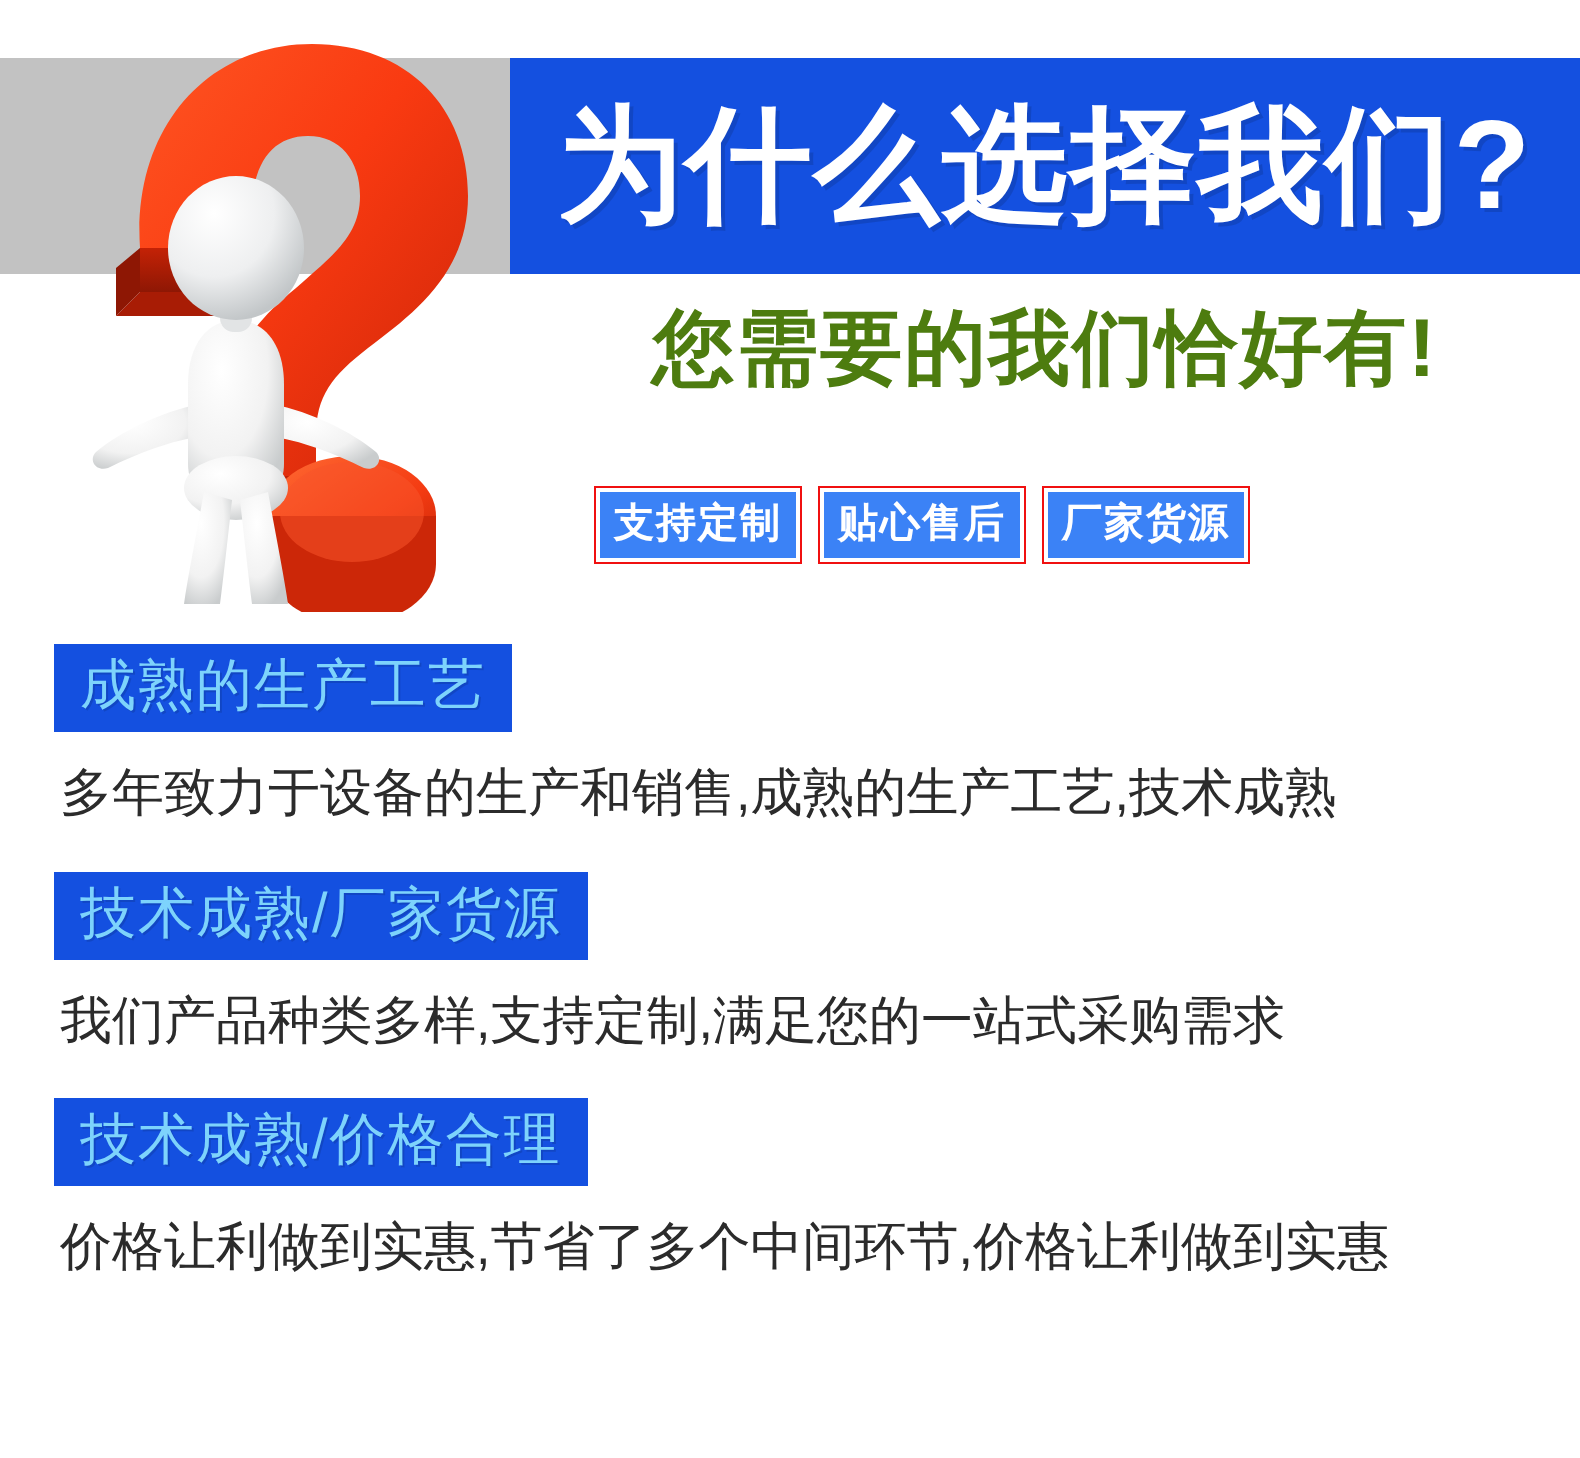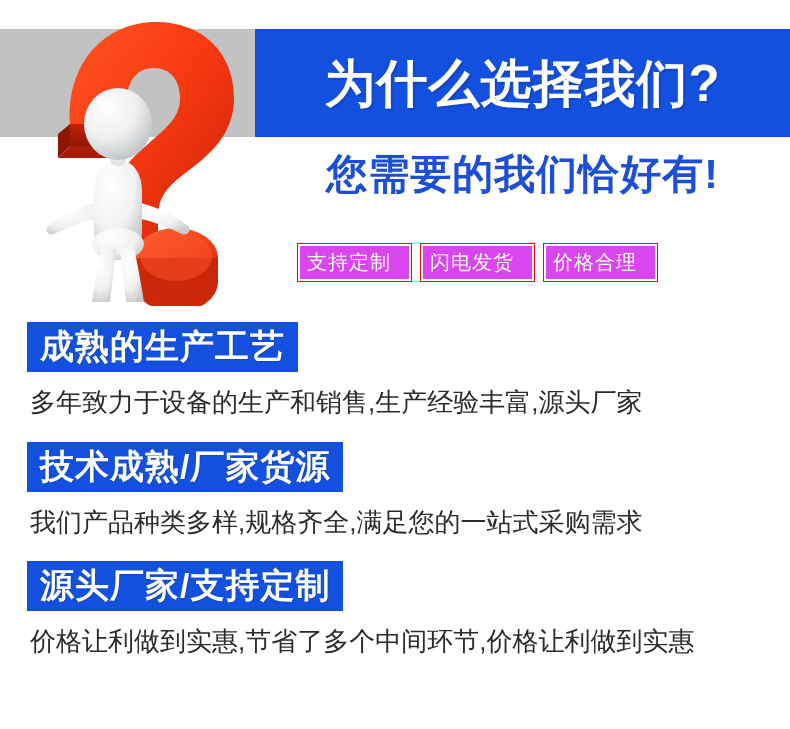--- a/index.html
+++ b/index.html
@@ -58,36 +58,36 @@
     top: 29px;
     width: 535px;
     height: 108px;
     background: #1450e0;
     display: flex;
     align-items: center;
     justify-content: center;
   }
   .headline-text {
     color: #ffffff;
-    font-size: 51px;
+    font-size: 63px;
     font-weight: bold;
     letter-spacing: 1px;
     line-height: 1;
     white-space: nowrap;
     text-shadow: 2px 2px 0 rgba(0,0,0,0.12);
   }
 
   
   .subtitle {
     position: absolute;
     left: 255px;
     top: 152px;
     width: 535px;
     text-align: center;
-    color: #1d4ed8;
+    color: #4d7c0f;
     font-size: 41px;
     font-weight: bold;
     letter-spacing: 1px;
     line-height: 1.1;
     white-space: nowrap;
   }
 
   
   .badge-row {
     position: absolute;
@@ -96,27 +96,27 @@
     width: 470px;
     display: flex;
     gap: 8px;
   }
   .badge {
     border: 1px solid #f01010;
     padding: 2px;
     background: #ffffff;
   }
   .badge-inner {
-    background: #d946ef;
+    background: #3b82f6;
     color: #ffffff;
     font-size: 20px;
-    font-weight: normal;
+    font-weight: bold;
     letter-spacing: 1px;
     line-height: 1;
-    padding: 6px 18px 7px 7px;
+    padding: 6px 7px 7px 7px;
     white-space: nowrap;
   }
 
   
   .features {
     position: absolute;
     left: 0;
     top: 322px;
     width: 790px;
   }
@@ -124,23 +124,23 @@
     position: relative;
     margin-bottom: 23px;
   }
   .feature-heading {
     display: inline-block;
     background: #1450e0;
     margin-left: 27px;
     padding: 7px 13px 9px 13px;
   }
   .feature-heading-text {
-    color: #ffffff;
-    font-size: 34px;
-    font-weight: bold;
+    color: #7dd3fc;
+    font-size: 28px;
+    font-weight: normal;
     letter-spacing: 1px;
     line-height: 1;
     white-space: nowrap;
     text-shadow: 1px 1px 0 rgba(0,0,0,0.12);
   }
   .feature-body {
     margin: 14px 0 0 30px;
     color: #2b2b2b;
     font-size: 26px;
     line-height: 1.25;
@@ -228,45 +228,45 @@
       <div class="headline-text">为什么选择我们?</div>
     </div>
 
     <div class="subtitle">您需要的我们恰好有!</div>
 
     <div class="badge-row">
       <div class="badge">
         <div class="badge-inner">支持定制</div>
       </div>
       <div class="badge">
-        <div class="badge-inner">闪电发货</div>
+        <div class="badge-inner">贴心售后</div>
       </div>
       <div class="badge">
-        <div class="badge-inner">价格合理</div>
+        <div class="badge-inner">厂家货源</div>
       </div>
     </div>
   </div>
 
   <div class="features">
 
     <div class="feature">
       <div class="feature-heading">
         <span class="feature-heading-text">成熟的生产工艺</span>
       </div>
-      <div class="feature-body">多年致力于设备的生产和销售,生产经验丰富,源头厂家</div>
+      <div class="feature-body">多年致力于设备的生产和销售,成熟的生产工艺,技术成熟</div>
     </div>
 
     <div class="feature">
       <div class="feature-heading">
         <span class="feature-heading-text">技术成熟/厂家货源</span>
       </div>
-      <div class="feature-body">我们产品种类多样,规格齐全,满足您的一站式采购需求</div>
+      <div class="feature-body">我们产品种类多样,支持定制,满足您的一站式采购需求</div>
     </div>
 
     <div class="feature">
       <div class="feature-heading">
-        <span class="feature-heading-text">源头厂家/支持定制</span>
+        <span class="feature-heading-text">技术成熟/价格合理</span>
       </div>
       <div class="feature-body">价格让利做到实惠,节省了多个中间环节,价格让利做到实惠</div>
     </div>
 
   </div>
 </div>
 
 </body></html>

